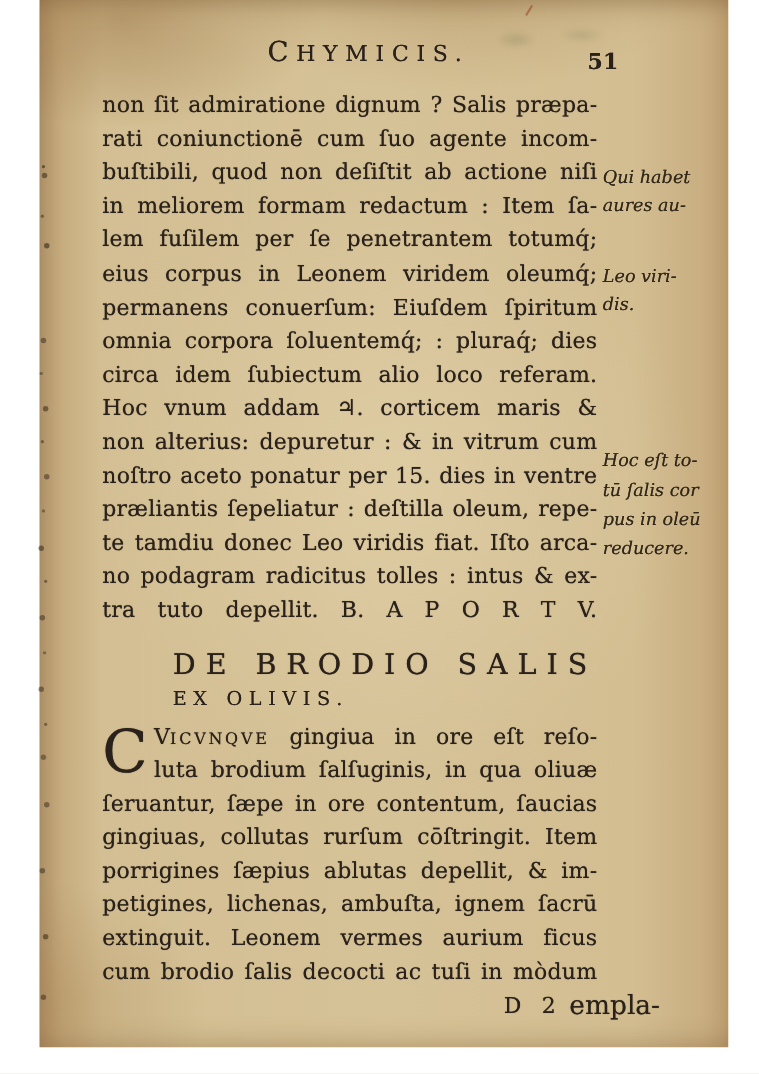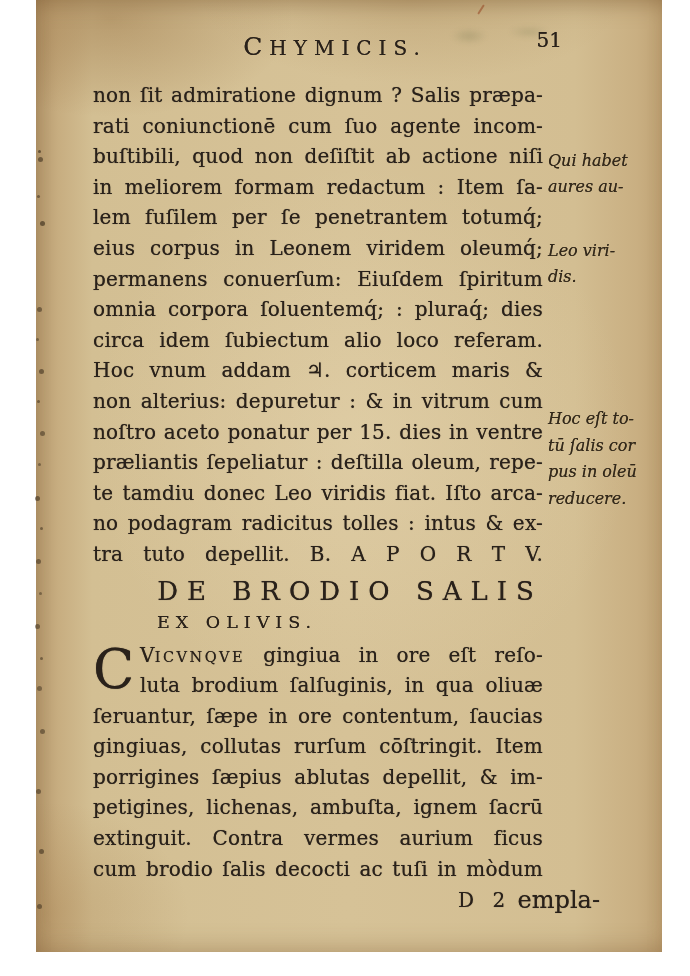--- a/index.html
+++ b/index.html
@@ -59,22 +59,23 @@
   }
 
   .header{position:relative;height:80px;}
   .running-title{
     position:absolute;left:12px;right:40px;top:32px;text-align:center;
     font-size:20px;letter-spacing:7px;white-space:nowrap;
     text-shadow:0 0 .6px rgba(41,33,26,.8);
   }
   .running-title .initial{font-size:25px;}
   .page-number{
-    position:absolute;right:100px;top:28px;font-size:20px;
+    position:absolute;right:100px;top:44px;font-size:20px;
     text-shadow:0 0 .6px rgba(41,33,26,.8);
+    font-weight:bold;
   }
 
   .text-col{margin-left:57px;width:450px;}
   .line{
     height:30.6px;line-height:30.6px;font-size:20px;
     white-space:nowrap;text-align:justify;text-align-last:justify;
     letter-spacing:.2px;
     text-shadow:0 0 .7px rgba(41,33,26,.75);
   }
 
@@ -82,21 +83,21 @@
     position:absolute;left:512px;width:112px;
     font-style:italic;font-size:16px;line-height:26px;color:#32281a;
     text-shadow:0 0 .6px rgba(50,40,26,.8);
   }
   .mn1{top:148px;}
   .mn2{top:238px;}
   .mn3{top:406px;line-height:26.5px;}
   .margin-note span{display:block;}
 
   .sec-head1{
-    margin-top:4px;margin-left:64px;
+    margin-top:18px;margin-left:64px;
     text-align:center;font-size:26px;line-height:34px;letter-spacing:9px;white-space:nowrap;
     text-shadow:0 0 .7px rgba(41,33,26,.8);
   }
   .sec-head2{
     margin-top:2px;margin-left:64px;
     font-size:17.5px;line-height:24px;letter-spacing:6px;
     text-shadow:0 0 .6px rgba(41,33,26,.8);
   }
 
   .p2{position:relative;margin-top:6px;}
@@ -147,21 +148,21 @@
     <div class="sec-head2">EX OLIVIS.</div>
 
     <div class="p2">
       <div class="drop-cap">C</div>
       <div class="line indented"><span class="lead-initial">V</span><span class="lead-caps">ICVNQVE</span><span> gingiua in ore eſt reſo-</span></div>
       <div class="line indented">luta brodium ſalſuginis, in qua oliuæ</div>
       <div class="line">ſeruantur, ſæpe in ore contentum, ſaucias</div>
       <div class="line">gingiuas, collutas rurſum cōſtringit. Item</div>
       <div class="line">porrigines ſæpius ablutas depellit, &amp; im-</div>
       <div class="line">petigines, lichenas, ambuſta, ignem ſacrū</div>
-      <div class="line">extinguit. Contra vermes aurium ficus</div>
+      <div class="line">extinguit. Leonem vermes aurium ficus</div>
       <div class="line">cum brodio ſalis decocti ac tuſi in mòdum</div>
     </div>
 
     <div class="footer">
       <span class="signature">D 2</span>
       <span class="catchword">empla-</span>
     </div>
   </div>
 
   <div class="margin-note mn1">

